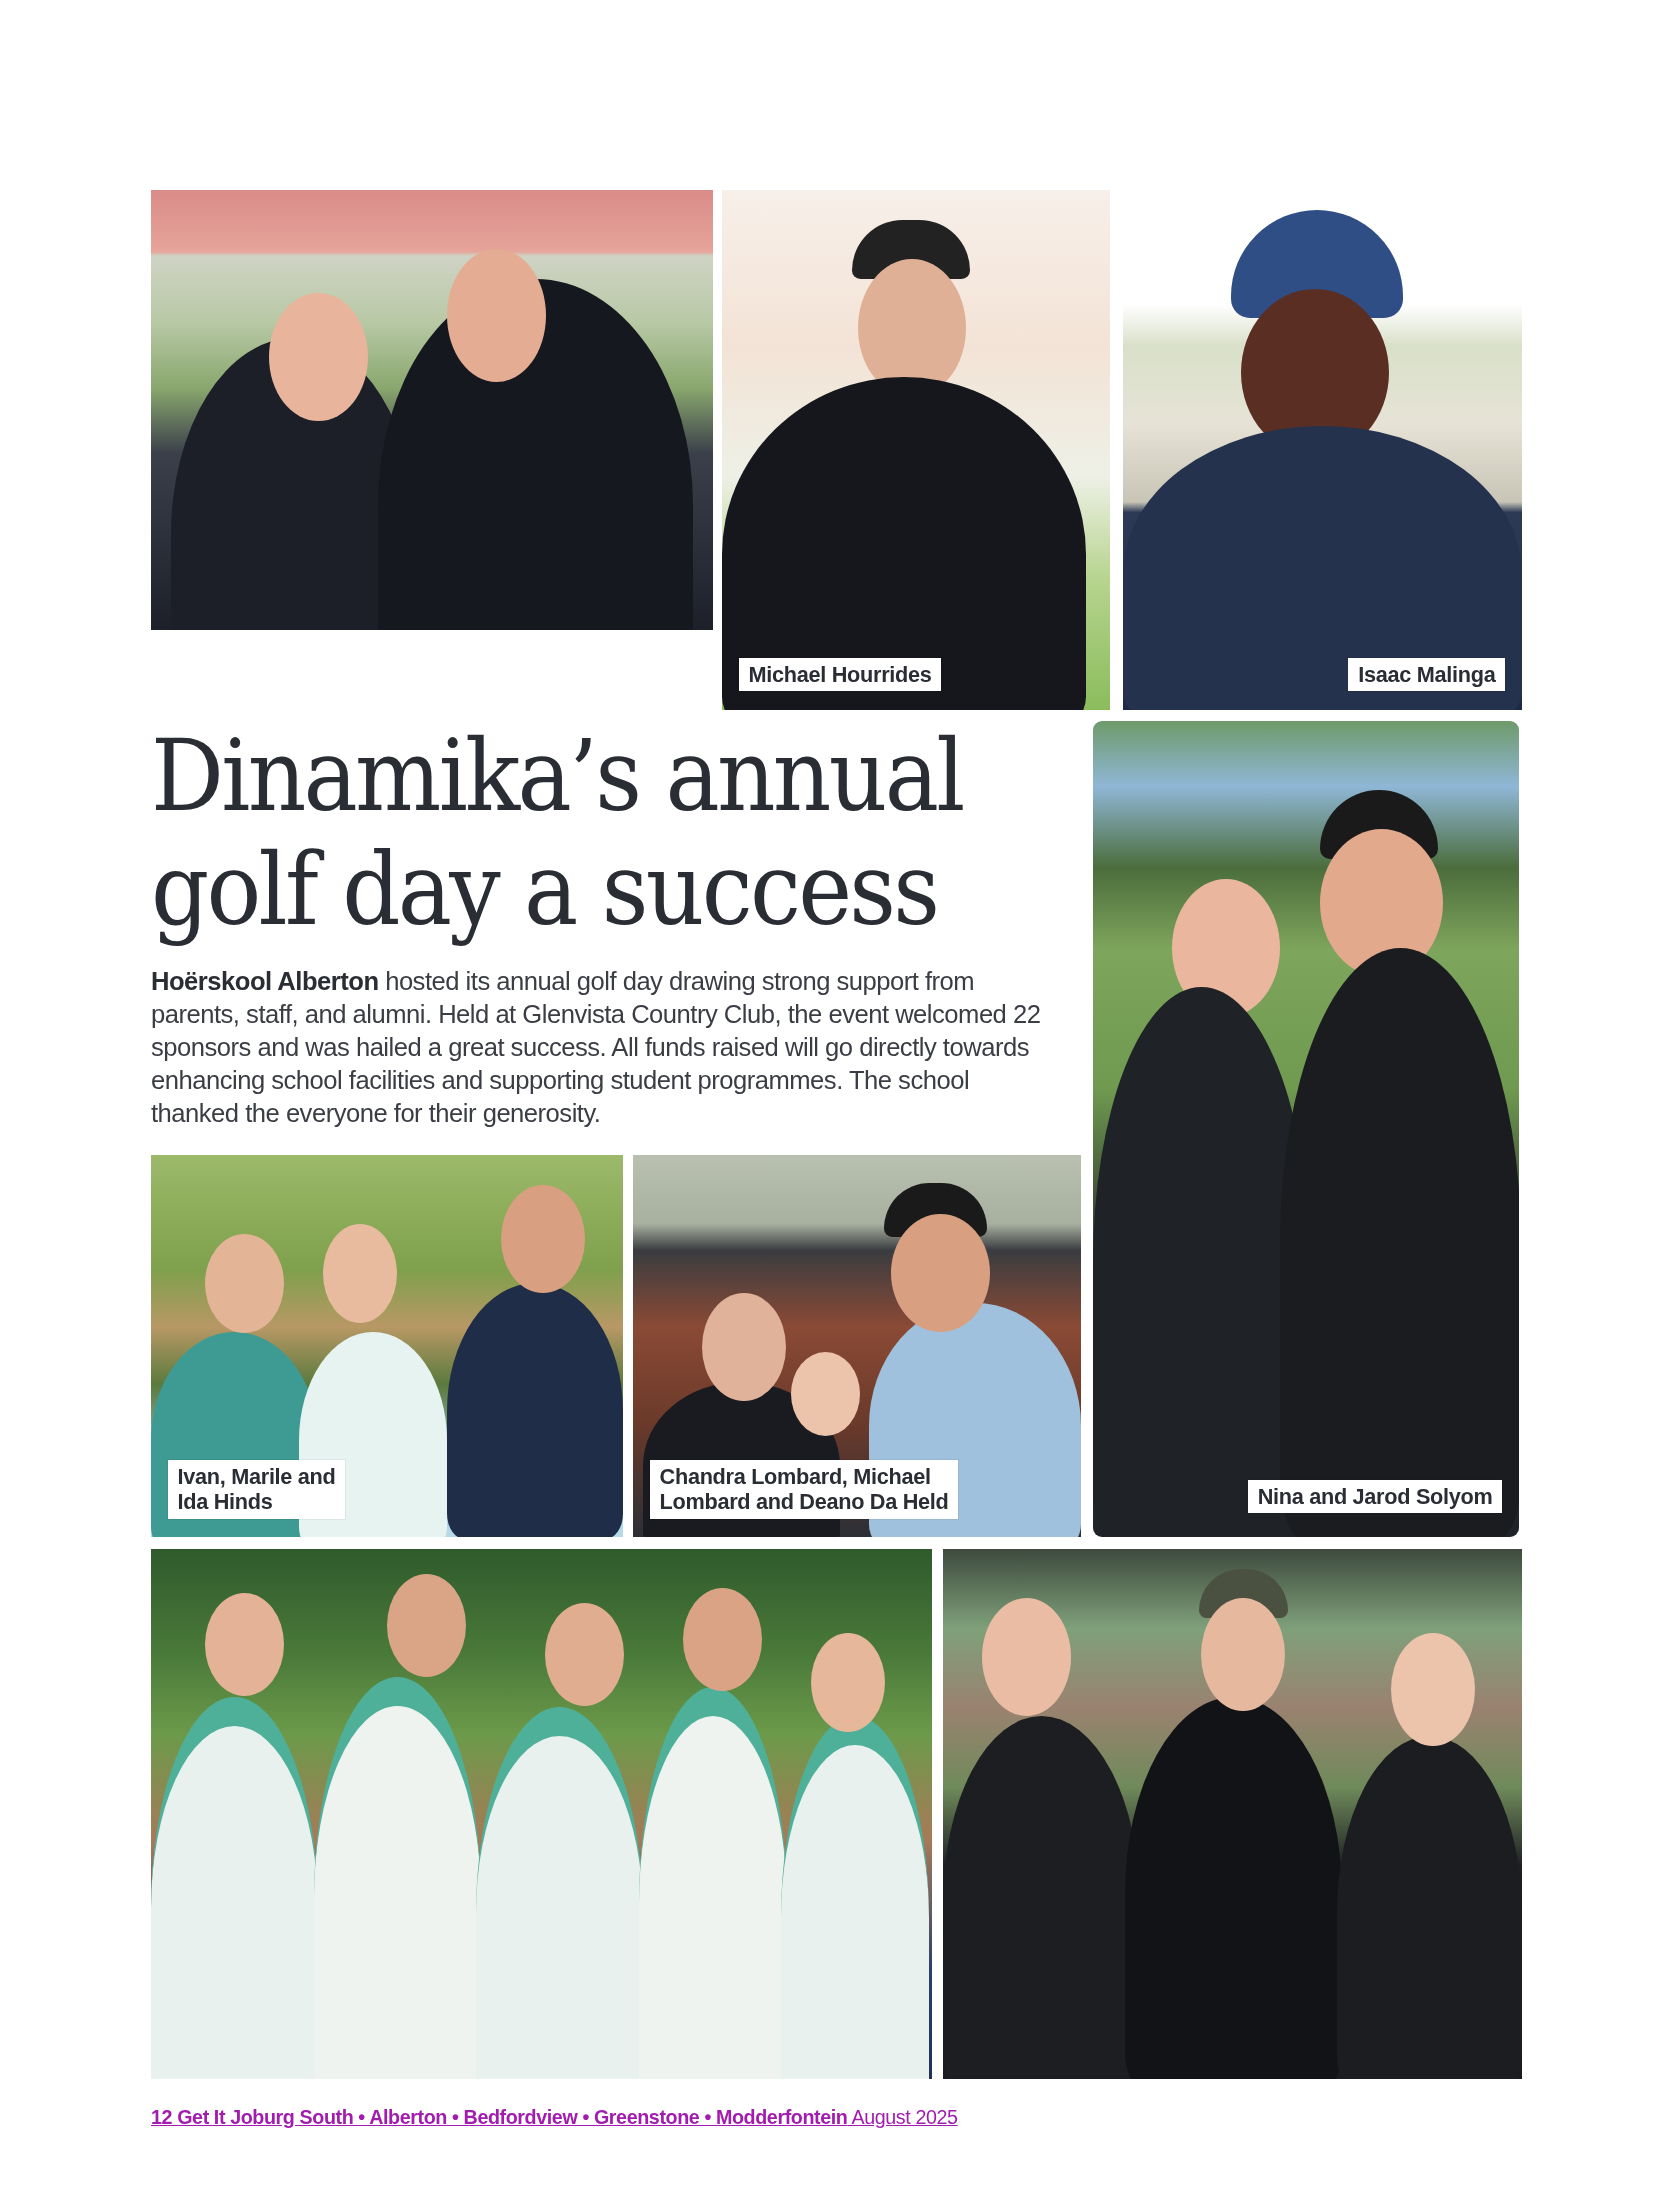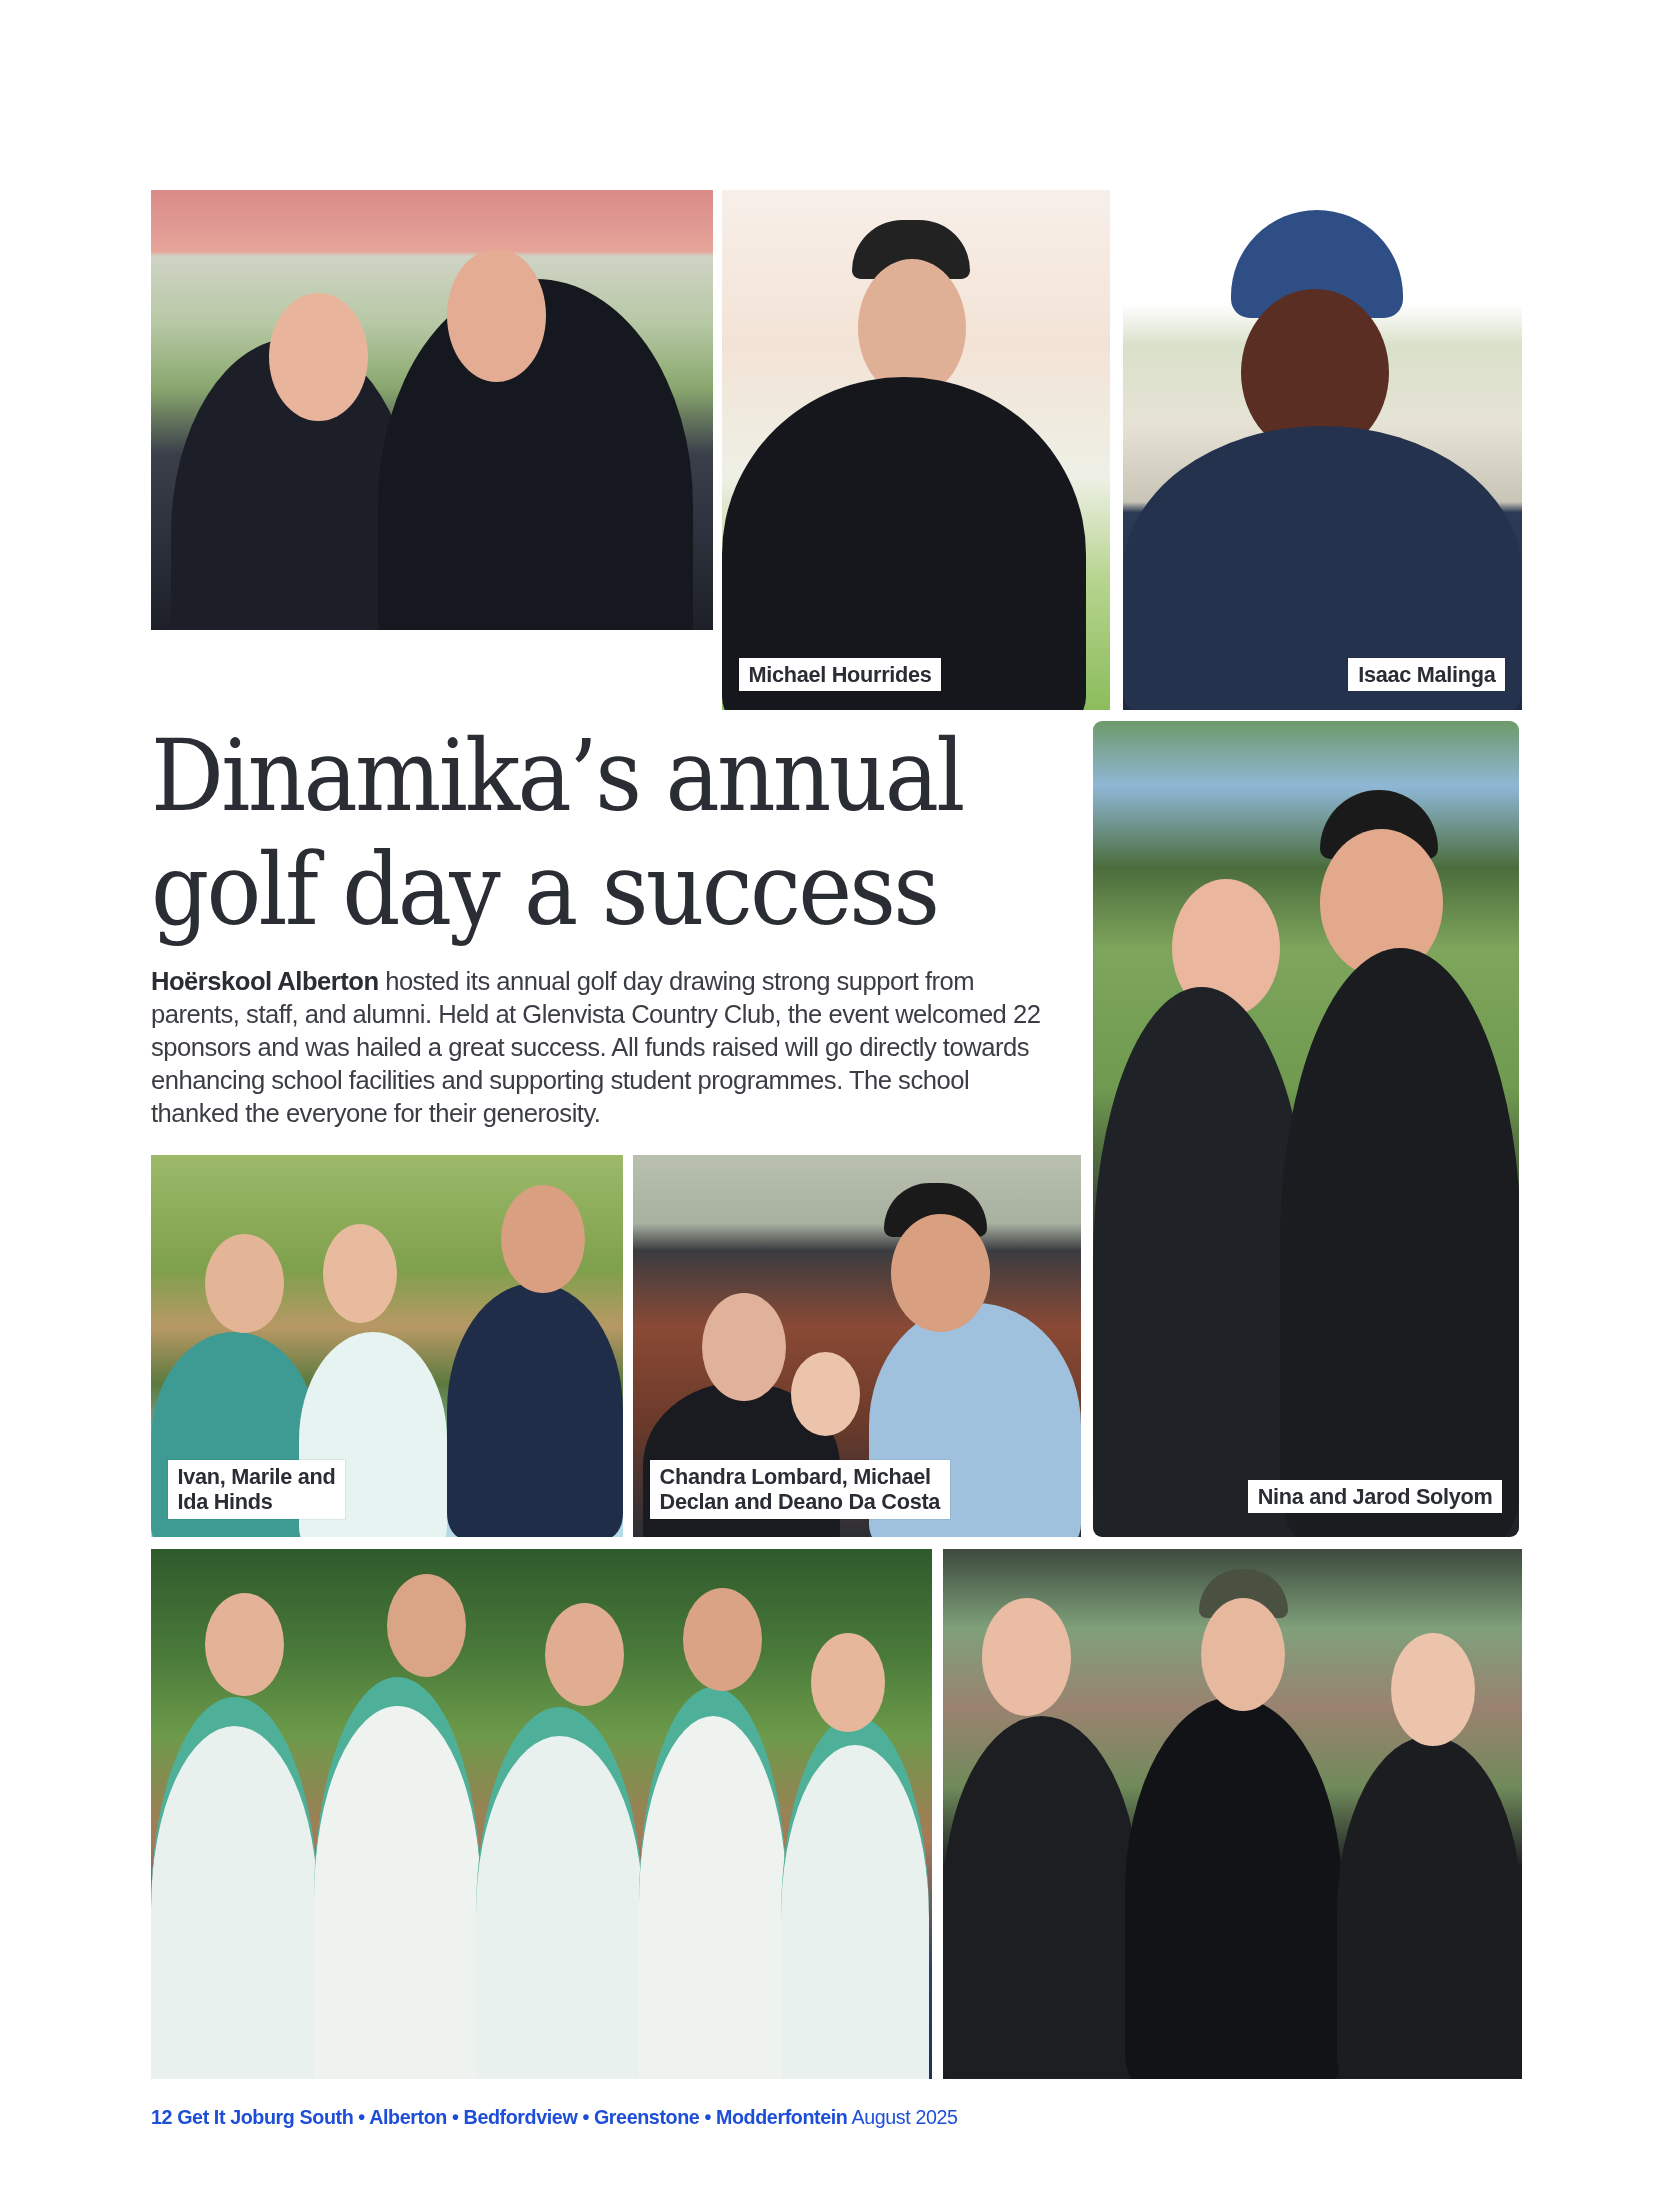--- a/index.html
+++ b/index.html
@@ -6,21 +6,21 @@
   body { width:1672px; height:2191px; background:#ffffff; position:relative; overflow:hidden; font-family:"Liberation Sans", sans-serif; color:#2a2d34; }
   .photo { position:absolute; overflow:hidden; }
   .photo .bg { position:absolute; inset:0; }
   .caption { position:absolute; background:#ffffff; color:#2a2d34; font-family:"Liberation Sans", sans-serif; font-weight:bold; font-size:21.7px; line-height:25.6px; padding:3.9px 9.9px 3.9px 9.9px; letter-spacing:-0.3px; white-space:pre-line; box-shadow:0 0 0 1px rgba(0,0,0,0.05); }
   .caption.right { text-align:right; }
   .person { position:absolute; border-radius:50% 50% 10% 10%; }
   .head { position:absolute; border-radius:50%; }
   .headline { position:absolute; left:151px; top:719px; width:936px; font-family:"DejaVu Serif", "Liberation Serif", serif; font-size:99px; line-height:114px; color:#2a2d34; letter-spacing:-3px; transform:scaleX(0.92); transform-origin:left top; white-space:pre-line; }
   .body-text { position:absolute; left:151px; top:965px; width:906px; font-size:25.6px; line-height:33px; color:#3a3d44; letter-spacing:-0.5px; }
   .body-text b { color:#2a2d34; }
-  .footer { position:absolute; left:151px; top:2106px; font-size:19.7px; color:#1d4ed8; letter-spacing:-0.4px; }
+  .footer { position:absolute; left:151px; top:2106px; font-size:19.7px; color:#a21caf; letter-spacing:-0.4px;text-decoration:underline; }
   .footer .pub { font-weight:bold; }
 </style>
 </head>
 <body>
 
 <div class="photo" style="left:151px;top:190px;width:562px;height:440px;">
   <div class="bg" style="background:linear-gradient(180deg,#d98b88 0%,#e6a49a 14%,#cfd3c4 15%,#b8c9a6 30%,#8aa76e 45%,#3a3f4a 60%,#1d2029 100%);"></div>
   <div class="person" style="left:19.7px;top:148px;width:246px;height:394px;background:#1c1f27;"></div>
   <div class="person" style="left:227px;top:89px;width:315px;height:453px;background:#16181f;"></div>
   <div class="head" style="left:118px;top:103px;width:99px;height:128px;background:#e8b59c;"></div>
@@ -75,21 +75,21 @@
 
 <div class="photo" style="left:633px;top:1155px;width:448px;height:382px;">
   <div class="bg" style="background:linear-gradient(180deg,#b9c0b0 0%,#a8b0a0 18%,#3a3c40 25%,#8a4a35 45%,#6b3a2a 70%,#2c2f36 100%);"></div>
   <div class="person" style="left:236px;top:148px;width:212px;height:246px;background:#9fc1de;"></div>
   <div class="person" style="left:9.9px;top:227px;width:197px;height:167px;background:#1a1b20;"></div>
   <div class="head" style="left:251px;top:27.6px;width:103px;height:54px;background:#1a1a1a;border-radius:54px 54px 9.9px 9.9px;"></div>
   <div class="head" style="left:258px;top:59px;width:99px;height:118px;background:#d8a080;"></div>
   <div class="head" style="left:69px;top:138px;width:84px;height:108px;background:#e0b29a;"></div>
   <div class="head" style="left:158px;top:197px;width:69px;height:84px;background:#ecc4ab;"></div>
   <div class="caption" style="left:16.7px;top:305px;">Chandra Lombard, Michael
-Declan and Deano Da Costa</div>
+Lombard and Deano Da Held</div>
 </div>
 
 <div class="photo" style="left:151px;top:1549px;width:781px;height:530px;">
   <div class="bg" style="background:linear-gradient(180deg,#2f5a2c 0%,#4a7a3a 20%,#6c9a4a 35%,#a77a58 55%,#2a3f6a 80%,#203258 100%);"></div>
   <div class="person" style="left:0px;top:148px;width:167px;height:394px;background:#e9f1ee;border-top:29.6px solid #4fb09a;"></div>
   <div class="person" style="left:163px;top:128px;width:167px;height:414px;background:#eef3f0;border-top:29.6px solid #4fb09a;"></div>
   <div class="person" style="left:325px;top:158px;width:167px;height:384px;background:#e9f1ee;border-top:29.6px solid #4fb09a;"></div>
   <div class="person" style="left:488px;top:138px;width:148px;height:404px;background:#eef3f0;border-top:29.6px solid #4fb09a;"></div>
   <div class="person" style="left:630px;top:167px;width:148px;height:374px;background:#e9f1ee;border-top:29.6px solid #4fb09a;"></div>
   <div class="head" style="left:54px;top:44px;width:79px;height:103px;background:#e4b296;"></div>

